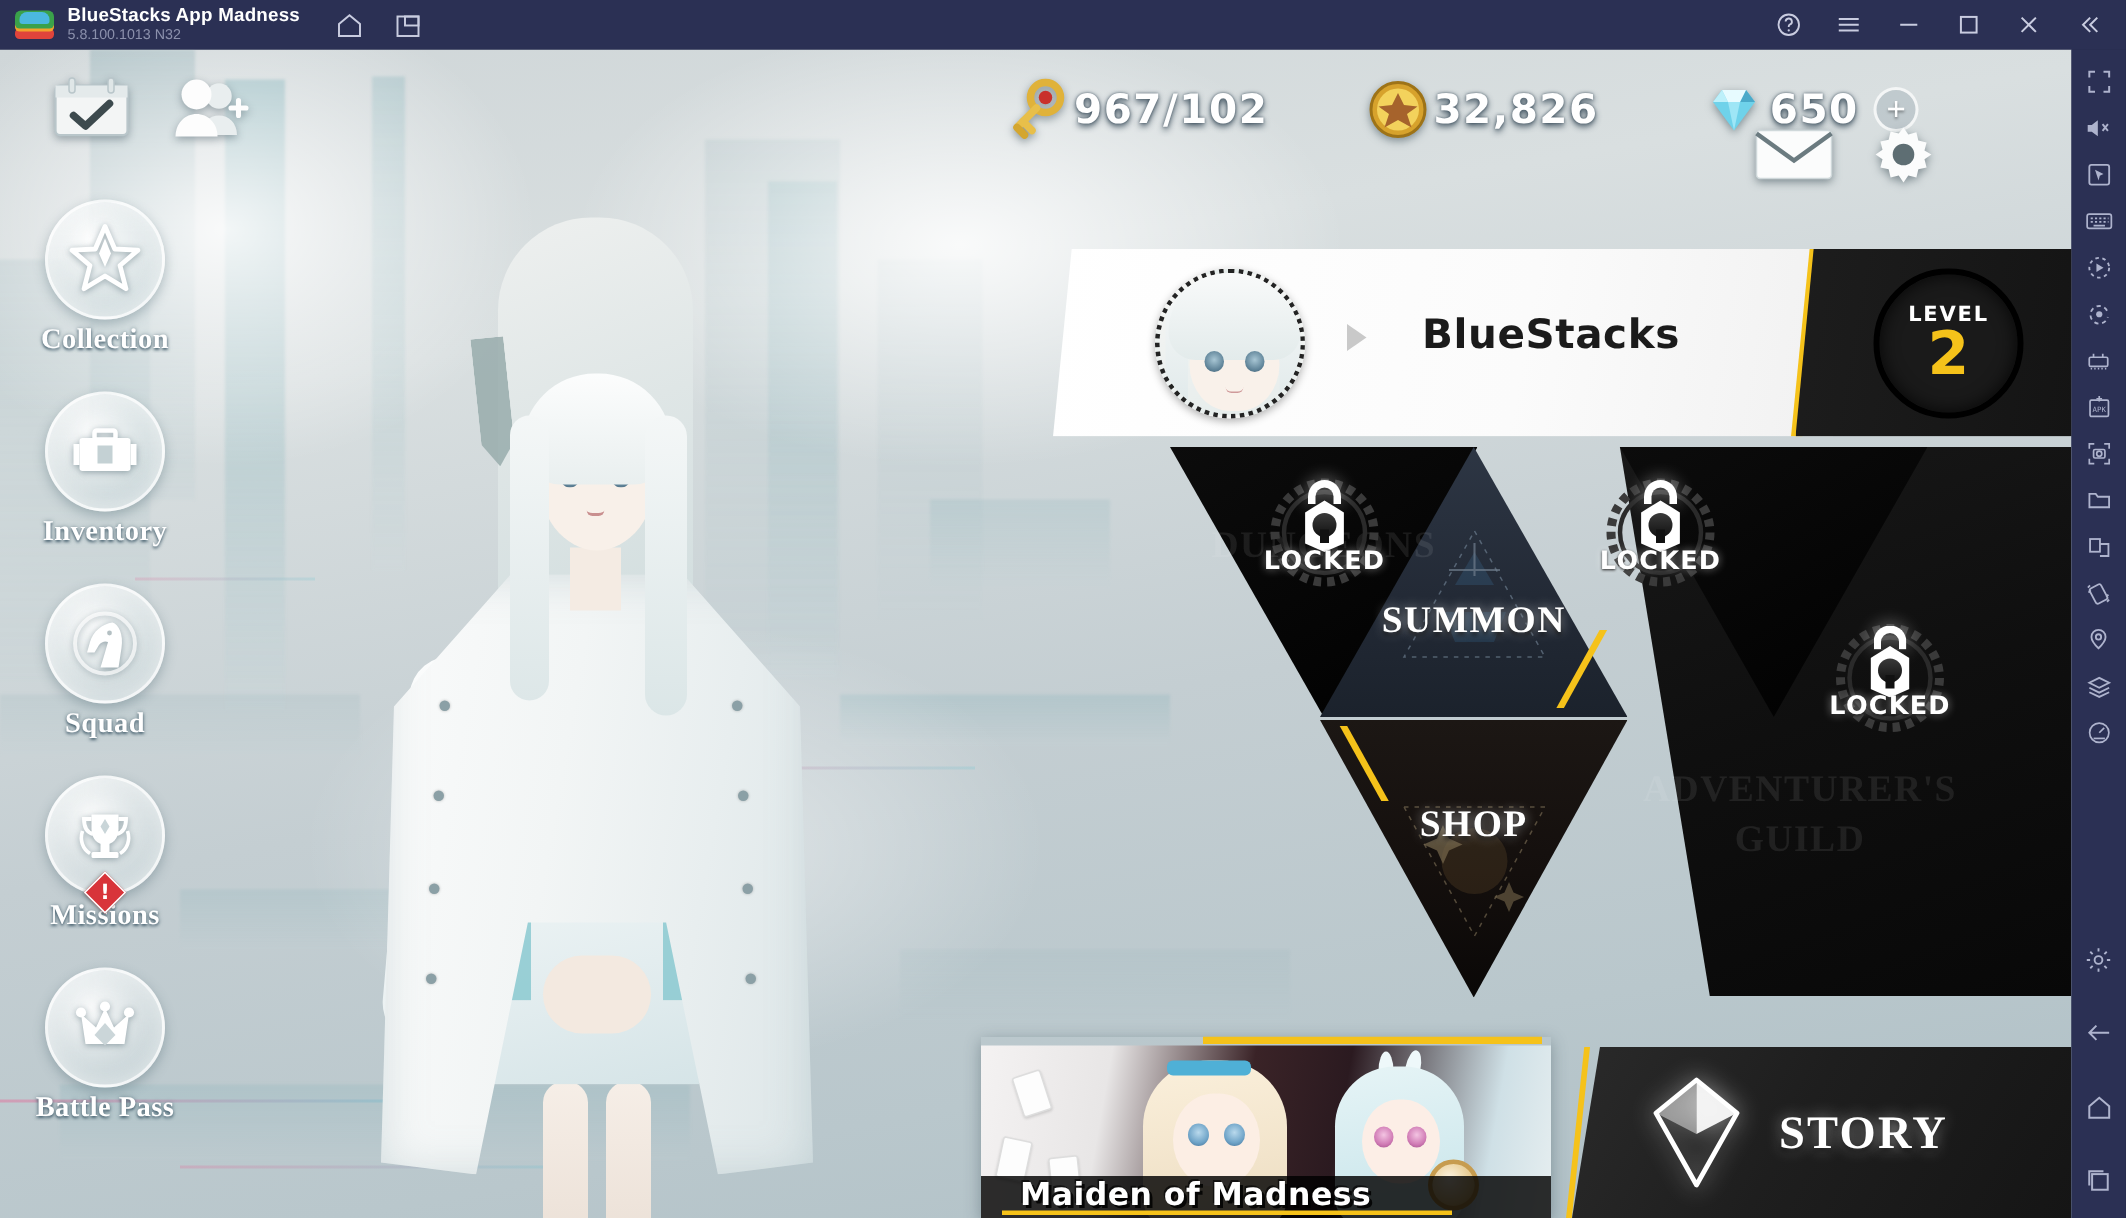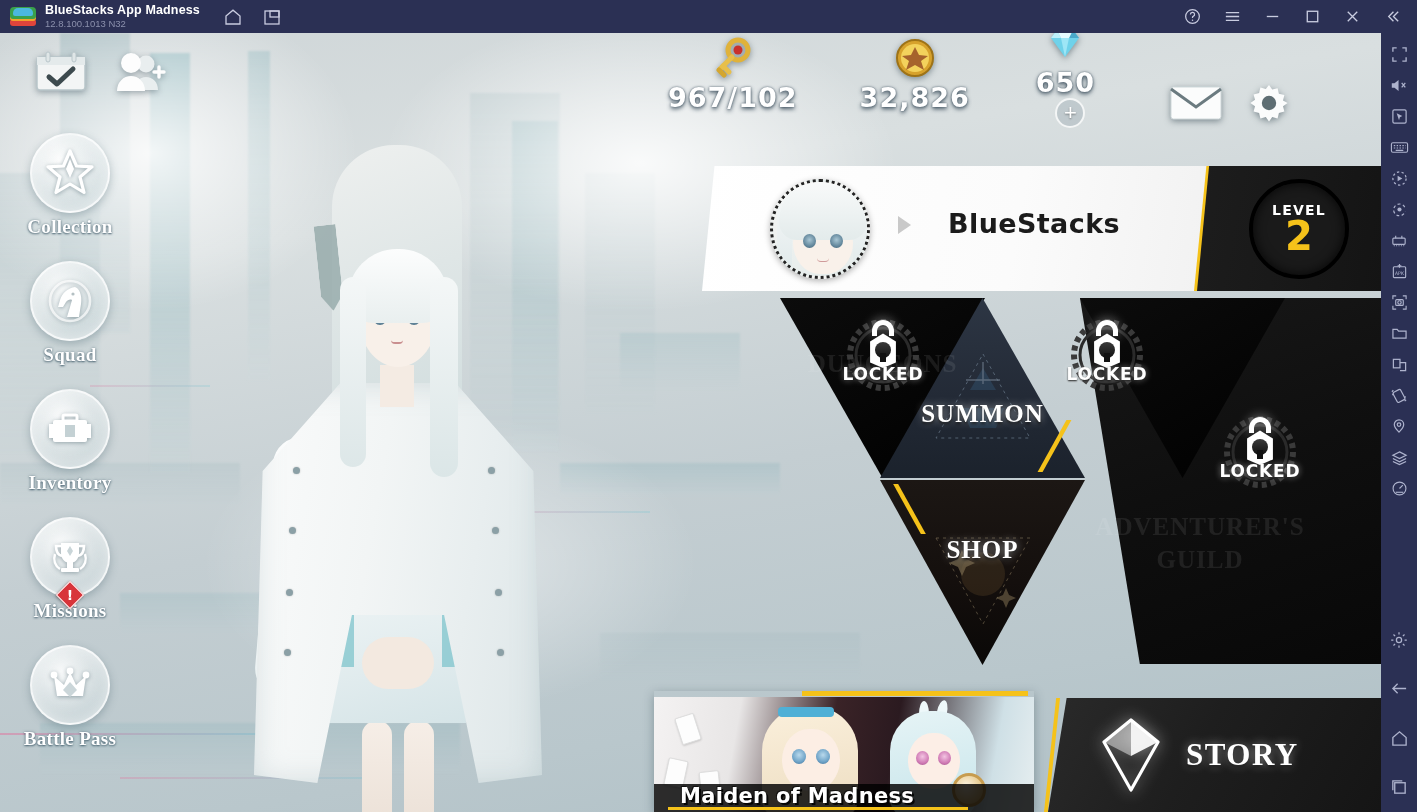--- a/index.html
+++ b/index.html
@@ -114,21 +114,21 @@
   #ch-legR { left:168px; top:584px; width:30px; height:120px; border-radius:14px;
      background:linear-gradient(180deg,#f6eee7,#eadfd5); }
   .btn-dot { position:absolute; width:7px; height:7px; border-radius:50%;
      background:#8ba0a6; box-shadow: 0 0 2px rgba(0,0,0,.25); }
 
   
   #hud-left { position:absolute; left:32px; top:14px; display:flex; gap:20px; align-items:center; }
   .hud-sq { width:58px; height:52px; display:flex; align-items:center; justify-content:center;
             filter: drop-shadow(0 2px 3px rgba(60,80,90,.45)); }
   #hud-currency { position:absolute; left:668px; top:10px; display:flex; align-items:center; height:60px; }
-  .cur-group { display:flex; align-items:center;flex-direction:column; }
+  .cur-group { display:flex; align-items:center; }
   .cur-icon { width:48px; height:48px; display:flex; align-items:center; justify-content:center;
               filter: drop-shadow(0 2px 3px rgba(40,60,70,.5)); }
   .cur-val { color:#ffffff; font-size:27px; font-weight:bold; letter-spacing:1px;
              text-shadow: 0 2px 4px rgba(40,60,75,.85), 0 0 2px rgba(40,60,75,.7);
              font-family:"DejaVu Sans", sans-serif; }
   .plus-btn { width:30px; height:30px; border-radius:50%; border:2.5px solid rgba(255,255,255,.82);
               display:flex; align-items:center; justify-content:center; color:#fff; font-size:22px;
               line-height:0; margin-left:10px; background: rgba(120,140,150,.25);
               text-shadow:0 1px 2px rgba(0,0,0,.4); }
   #hud-right-icons { position:absolute; right:90px; top:48px; display:flex; align-items:center; gap:24px; }
@@ -359,21 +359,21 @@
 
 <div id="titlebar">
   <div id="bs-logo">
     <div class="l1"></div>
       <div class="l2"></div>
       <div class="l3"></div>
       <div class="l4"></div>
   </div>
   <div id="bs-titleblock">
     <div id="bs-title">BlueStacks App Madness</div>
-    <div id="bs-version">12.8.100.1013  N32</div>
+    <div id="bs-version">5.8.100.1013  N32</div>
   </div>
   <div id="tb-left-icons">
     <div class="tb-icon">
       <svg width="20" height="20" viewBox="0 0 20 20" fill="none" stroke="currentColor" stroke-width="1.3">
         <path d="M3 9 L10 3.2 L17 9 V17 H3 Z"></path>
       </svg>
     </div>
     <div class="tb-icon">
       <svg width="20" height="20" viewBox="0 0 20 20" fill="none" stroke="currentColor" stroke-width="1.3">
         <rect x="3" y="4" width="14" height="13"></rect>
@@ -557,39 +557,39 @@
           <path d="M25 3 L31.5 18 L47 18.8 L35 29 L39 44.5 L25 36 L11 44.5 L15 29 L3 18.8 L18.5 18 Z" fill="none" stroke="#ffffff" stroke-width="3.2" stroke-linejoin="round"></path>
           <path d="M25 11 L29 21 L25 30 L21 21 Z" fill="#ffffff"></path>
         </svg>
       </div>
       <div class="side-label">Collection</div>
     </div>
 
     <div class="side-item">
       <div class="side-circle">
         <svg width="50" height="50" viewBox="0 0 50 50">
-          <circle cx="25" cy="25" r="20" fill="none" stroke="#ffffff" stroke-width="2.6" opacity=".7"></circle>
-          <path d="M30 11 c-7 1-13 6-15 13 l-2 7 h5 l3-5 c1.5-2 4-3 6-2 l-2 7 -3 10 h12 l2-13 c1.5-9-2-16-6-17z" fill="#ffffff"></path>
-          <circle cx="28" cy="18" r="1.6" fill="#b4c0c3"></circle>
-        </svg>
-      </div>
-      <div class="side-label">Squad</div>
-    </div>
-
-    <div class="side-item">
-      <div class="side-circle">
-        <svg width="50" height="50" viewBox="0 0 50 50">
           <rect x="8" y="16" width="34" height="22" rx="2" fill="#ffffff"></rect>
           <rect x="18" y="11" width="14" height="6" rx="1.5" fill="none" stroke="#ffffff" stroke-width="3"></rect>
           <rect x="4" y="20" width="4" height="14" fill="#ffffff"></rect>
           <rect x="42" y="20" width="4" height="14" fill="#ffffff"></rect>
           <rect x="20" y="21" width="10" height="12" fill="#c4d1d4"></rect>
         </svg>
       </div>
       <div class="side-label">Inventory</div>
+    </div>
+
+    <div class="side-item">
+      <div class="side-circle">
+        <svg width="50" height="50" viewBox="0 0 50 50">
+          <circle cx="25" cy="25" r="20" fill="none" stroke="#ffffff" stroke-width="2.6" opacity=".7"></circle>
+          <path d="M30 11 c-7 1-13 6-15 13 l-2 7 h5 l3-5 c1.5-2 4-3 6-2 l-2 7 -3 10 h12 l2-13 c1.5-9-2-16-6-17z" fill="#ffffff"></path>
+          <circle cx="28" cy="18" r="1.6" fill="#b4c0c3"></circle>
+        </svg>
+      </div>
+      <div class="side-label">Squad</div>
     </div>
 
     <div class="side-item">
       <div class="side-circle">
         <svg width="50" height="50" viewBox="0 0 50 50">
           <path d="M16 11 h18 v10 c0 6-4 10-9 10 s-9-4-9-10z" fill="#ffffff"></path>
           <path d="M16 14 h-5 c0 6 2 9 6 10" fill="none" stroke="#ffffff" stroke-width="2.6"></path>
           <path d="M34 14 h5 c0 6-2 9-6 10" fill="none" stroke="#ffffff" stroke-width="2.6"></path>
           <rect x="22" y="30" width="6" height="6" fill="#ffffff"></rect>
           <rect x="16" y="36" width="18" height="4" rx="1" fill="#ffffff"></rect>

